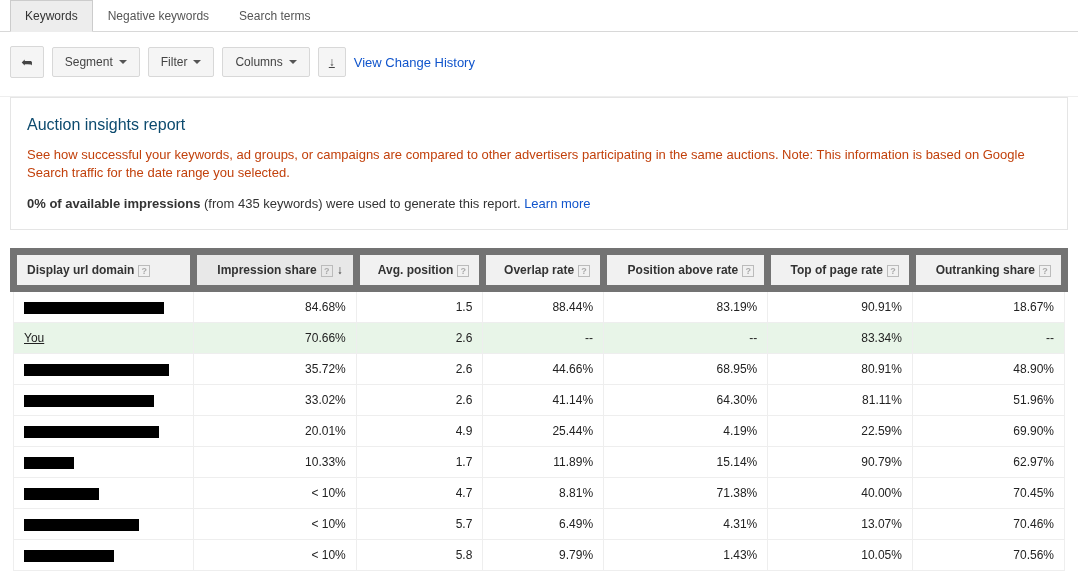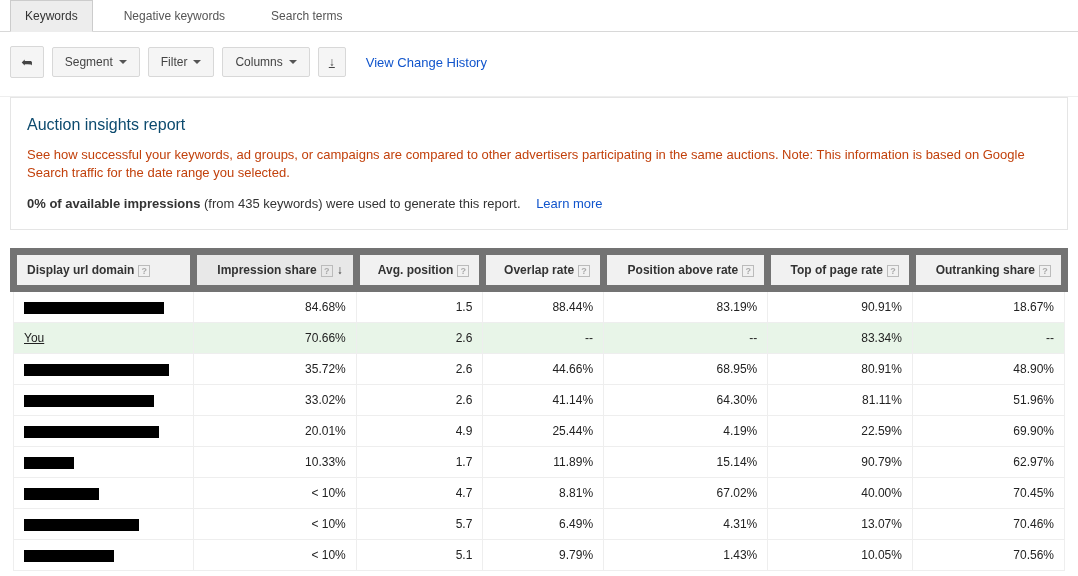--- a/index.html
+++ b/index.html
@@ -1,24 +1,24 @@
 <!DOCTYPE html>
 <html><head>
 <meta charset="utf-8">
 <style>
 * { box-sizing: border-box; margin: 0; padding: 0; }
 body { font-family: Arial, sans-serif; font-size: 13px; color: #333; background: #fff; width: 1078px; }
-.tabs { display: flex; border-bottom: 1px solid #d8d8d8; padding-left: 10px; margin-bottom: 2px; gap: 16px;}
+.tabs { display: flex; border-bottom: 1px solid #d8d8d8; padding-left: 10px; margin-bottom: 2px;}
 .tab { padding: 8px 14px; color: #555; cursor: pointer; border: 1px solid transparent; border-bottom: none; font-size: 12px; }
 .tab.active { background: #ededed; border: 1px solid #ccc; border-bottom: 1px solid #ededed; margin-bottom: -1px; color:#333;}
 .toolbar { display: flex; align-items: center; gap: 8px; padding: 12px 10px 18px 10px; border-bottom: 1px solid #eee; }
 .btn { background: #f5f5f5; border: 1px solid #d8d8d8; padding: 7px 12px; font-size: 12px; color: #444; cursor: pointer; border-radius: 2px; display: inline-flex; align-items: center; gap: 6px; }
 .btn.iconbtn { padding: 7px 10px; }
 .caret { display:inline-block; width:0; height:0; border-left:4px solid transparent; border-right:4px solid transparent; border-top:4px solid #555; }
-.link { color: #15c; text-decoration: none; cursor: pointer; font-size:13px; margin-left:12px; }
+.link { color: #15c; text-decoration: none; cursor: pointer; font-size:13px; margin-left:0; }
 .panel { margin: 0 10px 18px 10px; border: 1px solid #e5e5e5; padding: 18px 16px; }
 .panel h2 { font-size: 16px; font-weight: normal; color: #0c4a6e; margin-bottom: 12px; }
 .panel p { font-size: 13px; color: #c2410c; line-height: 1.4; margin-bottom: 14px; }
 .panel .impline { font-size: 13px; }
 .panel .impline b { font-weight: bold; }
 table { width: calc(100% - 20px); margin: 0 10px; border-collapse: collapse; font-size: 12px; }
 th { background: #f1f1f1; border: 7px solid #737373; padding: 8px 10px; text-align: right; font-weight: bold; color: #333; position:relative; }
 th:first-child { text-align: left; width: 180px; }
 th.sorted { background: #e8e8e8; }
 td { border: 1px solid #eee; padding: 8px 10px; text-align: right; color: #222; }
@@ -134,36 +134,36 @@
         <td>11.89%</td>
         <td>15.14%</td>
         <td>90.79%</td>
         <td>62.97%</td>
       </tr>
       <tr>
         <td><span class="redact" style="width: 75px;"></span></td>
         <td>&lt; 10%</td>
         <td>4.7</td>
         <td>8.81%</td>
-        <td>67.02%</td>
+        <td>71.38%</td>
         <td>40.00%</td>
         <td>70.45%</td>
       </tr>
       <tr>
         <td><span class="redact" style="width: 115px;"></span></td>
         <td>&lt; 10%</td>
         <td>5.7</td>
         <td>6.49%</td>
         <td>4.31%</td>
         <td>13.07%</td>
         <td>70.46%</td>
       </tr>
       <tr>
         <td><span class="redact" style="width: 90px;"></span></td>
         <td>&lt; 10%</td>
-        <td>5.1</td>
+        <td>5.8</td>
         <td>9.79%</td>
         <td>1.43%</td>
         <td>10.05%</td>
         <td>70.56%</td>
       </tr>
     </tbody>
 </table>
 
 </body></html>

